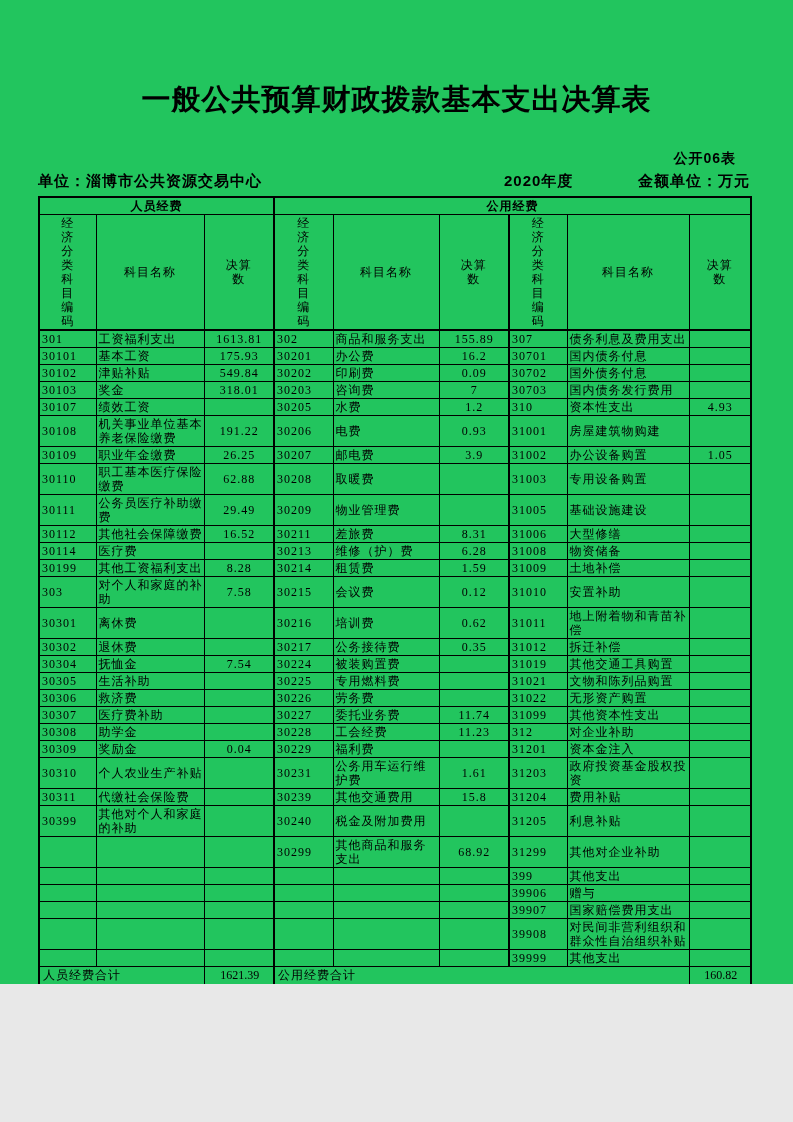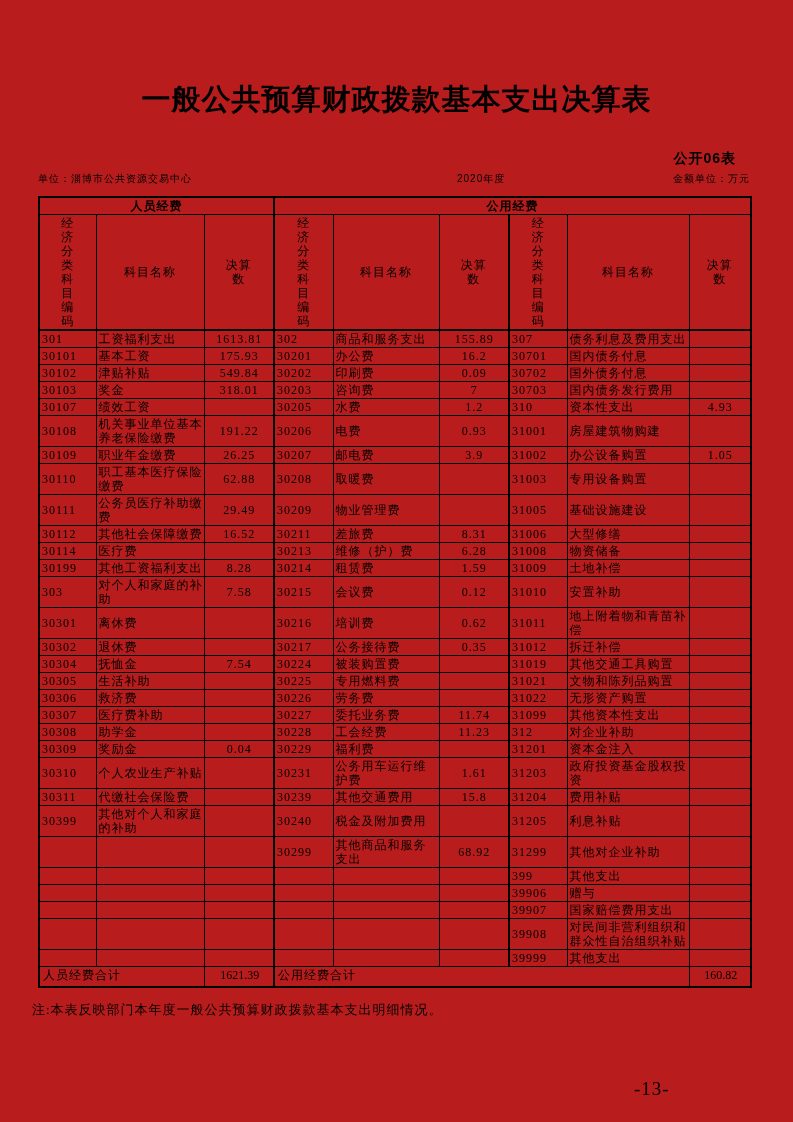--- a/index.html
+++ b/index.html
@@ -1,22 +1,22 @@
 <!DOCTYPE html>
 <html><head>
 <meta charset="utf-8">
 <style>
   * { margin: 0; padding: 0; box-sizing: border-box; }
   html, body { background: #e8e8e8; }
   .page {
     position: relative;
     width: 793px;
-    height: 1122px;
+    height: 984px;
     margin: 0 auto;
-    background: #b91c1c;
+    background: #22c55e;
     color: #000000;
     font-family: "Liberation Serif", "DejaVu Serif", serif;
     overflow: hidden;
   }
   .title {
     position: absolute;
     top: 80px;
     left: 0;
     width: 100%;
     text-align: center;
@@ -37,26 +37,26 @@
     font-weight: 700;
     letter-spacing: 1px;
   }
   .meta-line {
     position: absolute;
     top: 172px;
     left: 38px;
     width: 712px;
     height: 22px;
     font-family: "Liberation Sans", "DejaVu Sans", sans-serif;
-    font-size: 10px;
-    font-weight: 400;
+    font-size: 15px;
+    font-weight: 700;
     letter-spacing: 1px;
   }
   .meta-unit { position: absolute; left: 0; top: 0; }
-  .meta-year { position: absolute; left: 419px; top: 0; }
+  .meta-year { position: absolute; left: 466px; top: 0; }
   .meta-amount { position: absolute; right: 0; top: 0; }
   table.fin {
     position: absolute;
     top: 196px;
     left: 38px;
     width: 712px;
     border-collapse: collapse;
     table-layout: fixed;
     border: 2px solid #000;
   }

